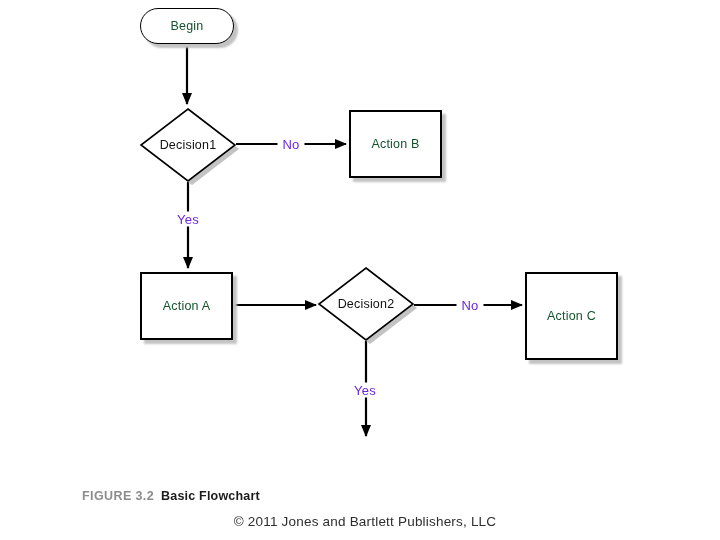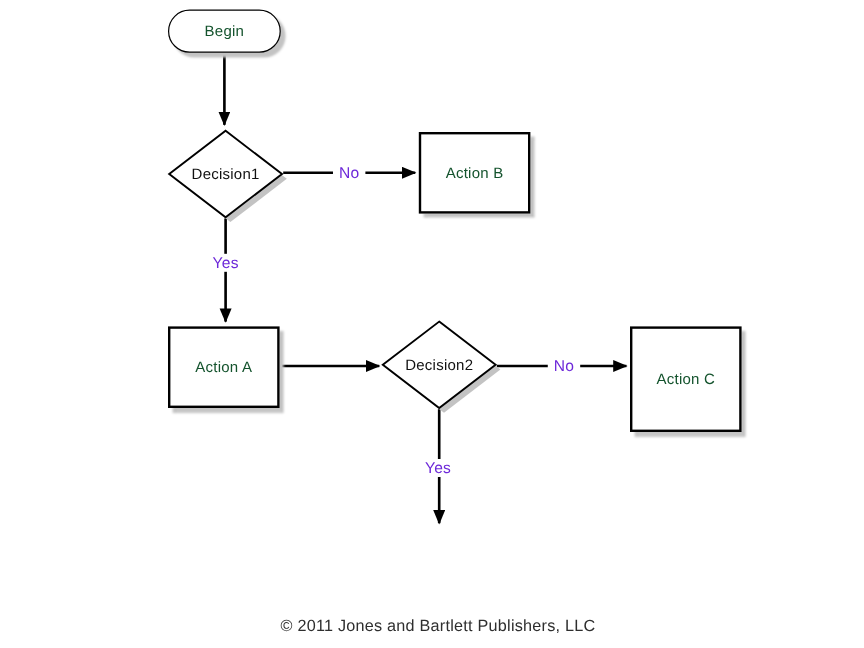--- a/index.html
+++ b/index.html
@@ -161,16 +161,19 @@
   <div class="node process" style="left:525px; top:272px; width:93px; height:88px;">
     <span>Action C</span>
   </div>
 
 
   <div class="edge-label" style="left:291px; top:144px;">No</div>
   <div class="edge-label" style="left:188px; top:219px;">Yes</div>
   <div class="edge-label" style="left:470px; top:305px;">No</div>
   <div class="edge-label" style="left:365px; top:390px;">Yes</div>
 
+  <div class="caption">
+    <span class="fignum">FIGURE 3.2</span><span class="figtitle">Basic Flowchart</span>
+  </div>
 
   <div class="copyright">© 2011 Jones and Bartlett Publishers, LLC</div>
 
 </div>
 
 </body></html>

